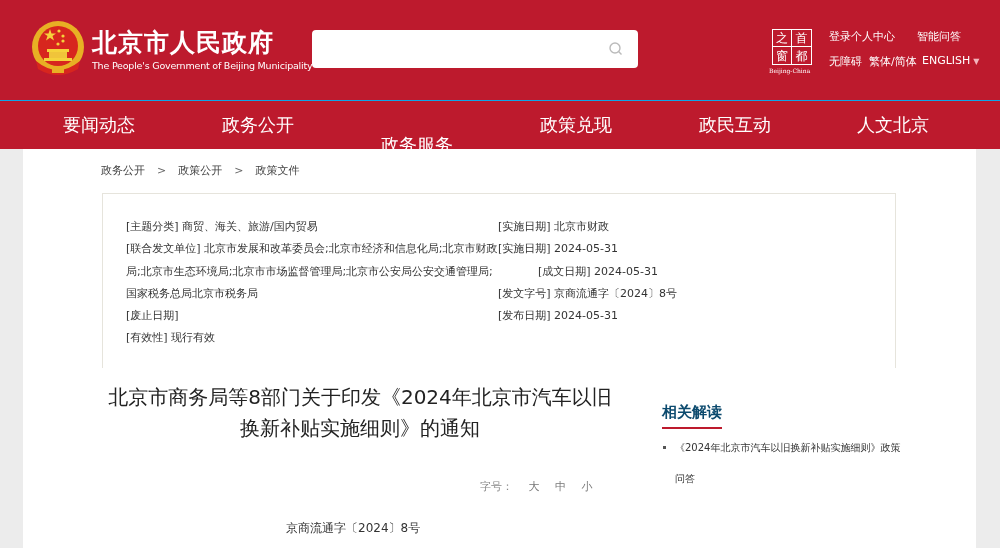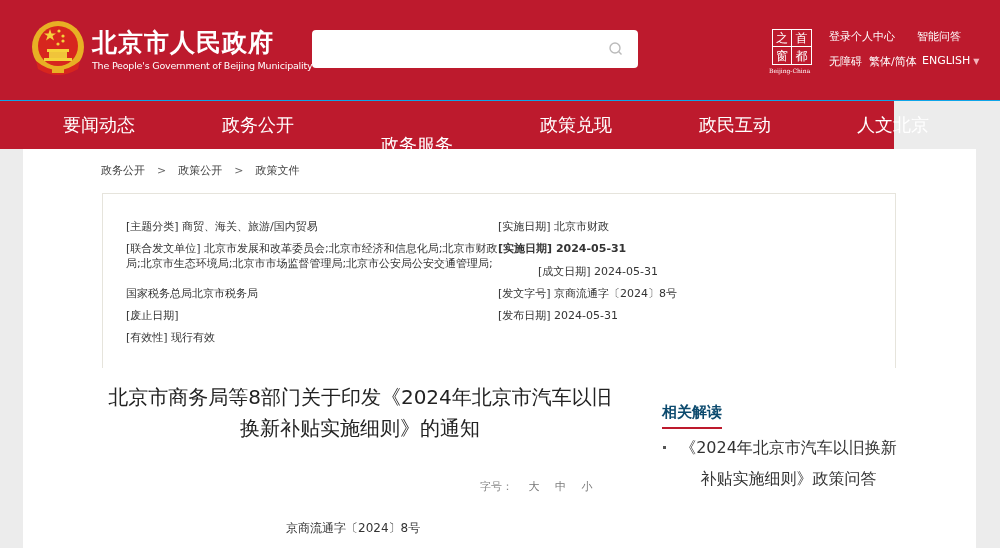--- a/index.html
+++ b/index.html
@@ -11,33 +11,33 @@
   .search-box { position: absolute; left: 312px; top: 30px; width: 326px; height: 38px; background: #fff; border-radius: 4px; }
   .search-box input { border: none; outline: none; background: transparent; width: 280px; height: 38px; padding-left: 12px; font-size: 13px; }
   .search-icon { position: absolute; right: 14px; top: 11px; width: 16px; height: 16px; }
   .capital-logo { position: absolute; left: 772px; top: 29px; width: 40px; height: 36px; border: 1.5px solid #fff; display: grid; grid-template-columns: 1fr 1fr; grid-template-rows: 1fr 1fr; }
   .capital-logo span { color: #fff; font-size: 12px; font-family: "DejaVu Serif", serif; display: flex; align-items: center; justify-content: center; border-right: 1px solid #fff; border-bottom: 1px solid #fff; line-height: 1; }
   .capital-logo span:nth-child(2n) { border-right: none; }
   .capital-logo span:nth-child(n+3) { border-bottom: none; }
   .capital-caption { position: absolute; left: 769px; top: 67px; color: #fff; font-size: 6px; font-family: "DejaVu Serif", serif; white-space: nowrap; }
   .top-link { position: absolute; color: #fff; font-size: 11px; white-space: nowrap; }
   .caret { font-size: 8px; color: #f3b6bd; margin-left: 3px; }
-  .nav { position: absolute; left: 0; top: 101px; width: 894px; height: 48px; background: #bd1a2d; }
+  .nav { position: absolute; left: 0; top: 101px; width: 1000px; height: 48px; background: #bd1a2d; }
   .nav-item { position: absolute; top: 12px; color: #fff; font-size: 18px; white-space: nowrap; }
   .page { position: absolute; left: 23px; top: 149px; width: 953px; height: 399px; background: #fff; }
   .breadcrumb { position: absolute; left: 101px; top: 163px; font-size: 11px; color: #444; white-space: nowrap; }
   .breadcrumb .sep { margin: 0 12px; color: #666; }
   .info-box { position: absolute; left: 102px; top: 193px; width: 794px; height: 175px; border: 1px solid #e6e4dc; border-bottom: none; background: #fff; }
   .info-row { position: absolute; font-size: 11px; color: #333; white-space: nowrap; }
   .doc-title { position: absolute; left: 100px; top: 382px; width: 520px; text-align: center; font-size: 20px; line-height: 31px; color: #222; }
   .font-size-bar { position: absolute; left: 480px; top: 479px; font-size: 11px; color: #888; white-space: nowrap; }
   .font-size-bar .fs { margin-left: 12px; color: #777; cursor: pointer; }
   .doc-number { position: absolute; left: 286px; top: 520px; font-size: 12px; color: #333; white-space: nowrap; }
   .related-title { position: absolute; left: 662px; top: 403px; font-size: 15px; font-weight: bold; color: #0c4a6e; padding-bottom: 5px; border-bottom: 2px solid #bd1a2d; white-space: nowrap; }
-  .related-list { position: absolute; left: 662px; top: 432px; width: 240px; font-size: 16px; color: #333; line-height: 31px; list-style: none; text-align: center; }
+  .related-list { position: absolute; left: 662px; top: 432px; width: 240px; font-size: 10px; color: #333; line-height: 31px; list-style: none; }
   .related-list li { padding-left: 13px; position: relative; }
   .related-list li::before { content: ""; position: absolute; left: 1px; top: 14px; width: 3px; height: 3px; background: #555; }
 </style>
 </head>
 <body>
 
 <div class="header">
   <svg class="emblem" viewBox="0 0 56 62">
     <circle cx="28" cy="28" r="26" fill="#e8b024"></circle>
     <circle cx="28" cy="27" r="20" fill="#d7261e"></circle>
@@ -98,36 +98,36 @@
 <div class="info-box"></div>
 
 <div class="info-row" style="left:126px; top:219px;">
   <span>[主题分类]</span>
   <span>商贸、海关、旅游/国内贸易</span>
 </div>
 <div class="info-row" style="left:126px; top:241px;">
   <span>[联合发文单位]</span>
   <span>北京市发展和改革委员会;北京市经济和信息化局;北京市财政</span>
 </div>
-<div class="info-row" style="left:126px; top:256px;text-align:right;">局;北京市生态环境局;北京市市场监督管理局;北京市公安局公安交通管理局;</div>
+<div class="info-row" style="left:126px; top:264px;text-align:right;">局;北京市生态环境局;北京市市场监督管理局;北京市公安局公安交通管理局;</div>
 <div class="info-row" style="left:126px; top:286px;">国家税务总局北京市税务局</div>
 <div class="info-row" style="left:126px; top:308px;">
   <span>[废止日期]</span>
   <span></span>
 </div>
 <div class="info-row" style="left:126px; top:330px;">
   <span>[有效性]</span>
   <span>现行有效</span>
 </div>
 
 <div class="info-row" style="left:498px; top:219px;">
   <span>[实施日期]</span>
   <span>北京市财政</span>
 </div>
-<div class="info-row" style="left:498px; top:241px;font-weight:bold;">
+<div class="info-row" style="left:498px; top:241px;">
   <span>[实施日期]</span>
   <span>2024-05-31</span>
 </div>
 <div class="info-row" style="left:498px; top:264px;margin-left:40px;">
   <span>[成文日期]</span>
   <span>2024-05-31</span>
 </div>
 <div class="info-row" style="left:498px; top:286px;">
   <span>[发文字号]</span>
   <span>京商流通字〔2024〕8号</span>

